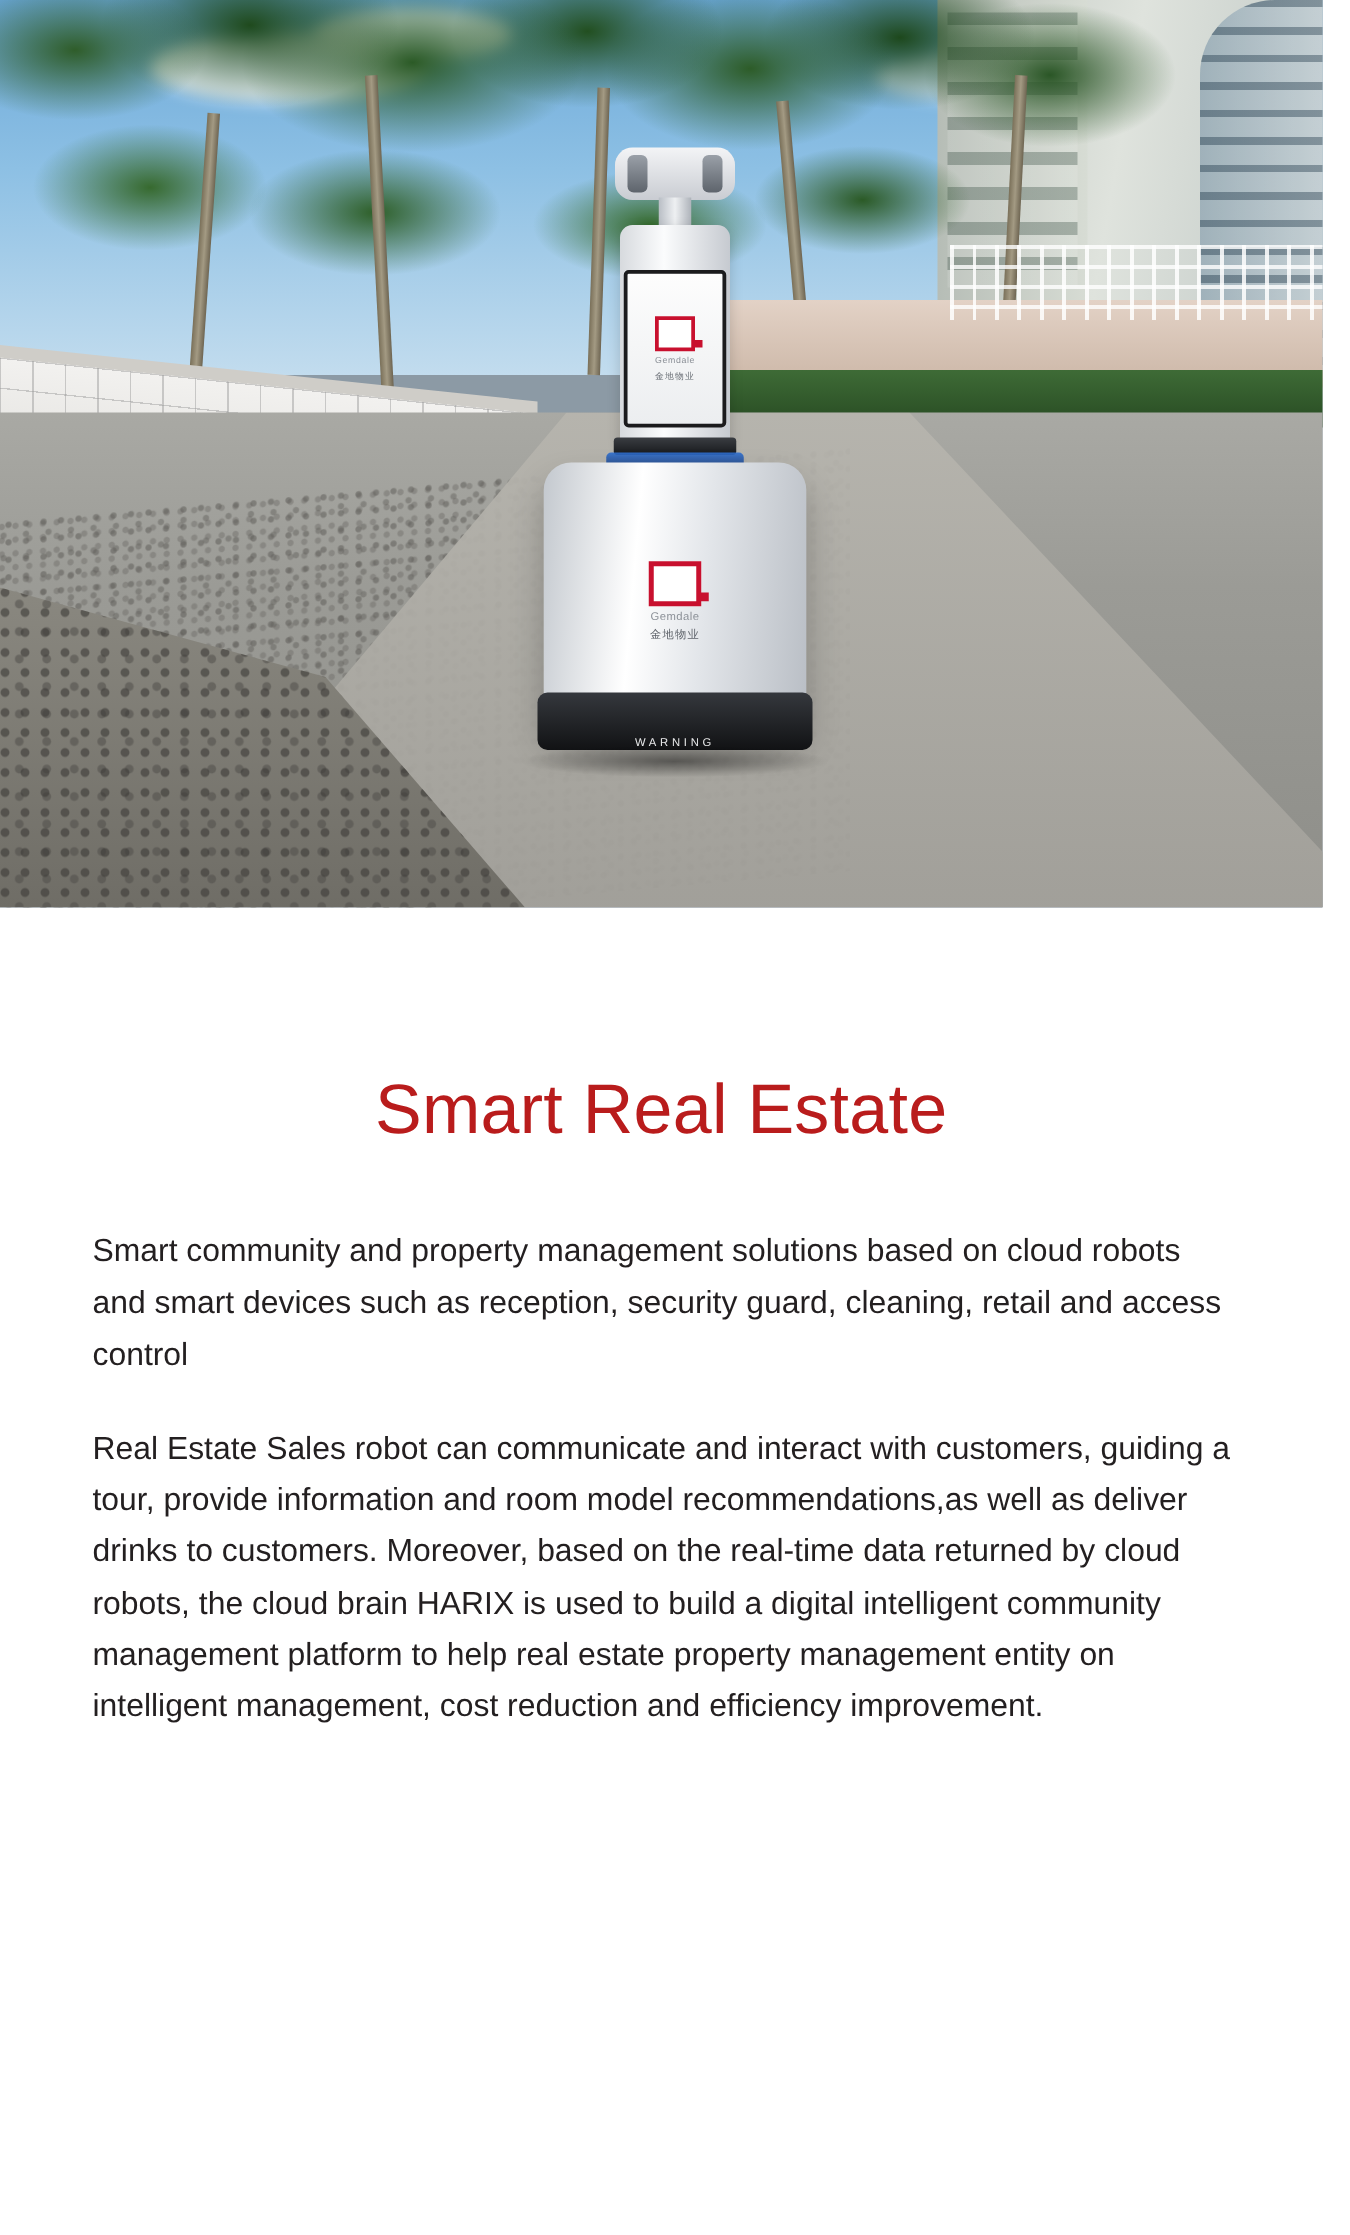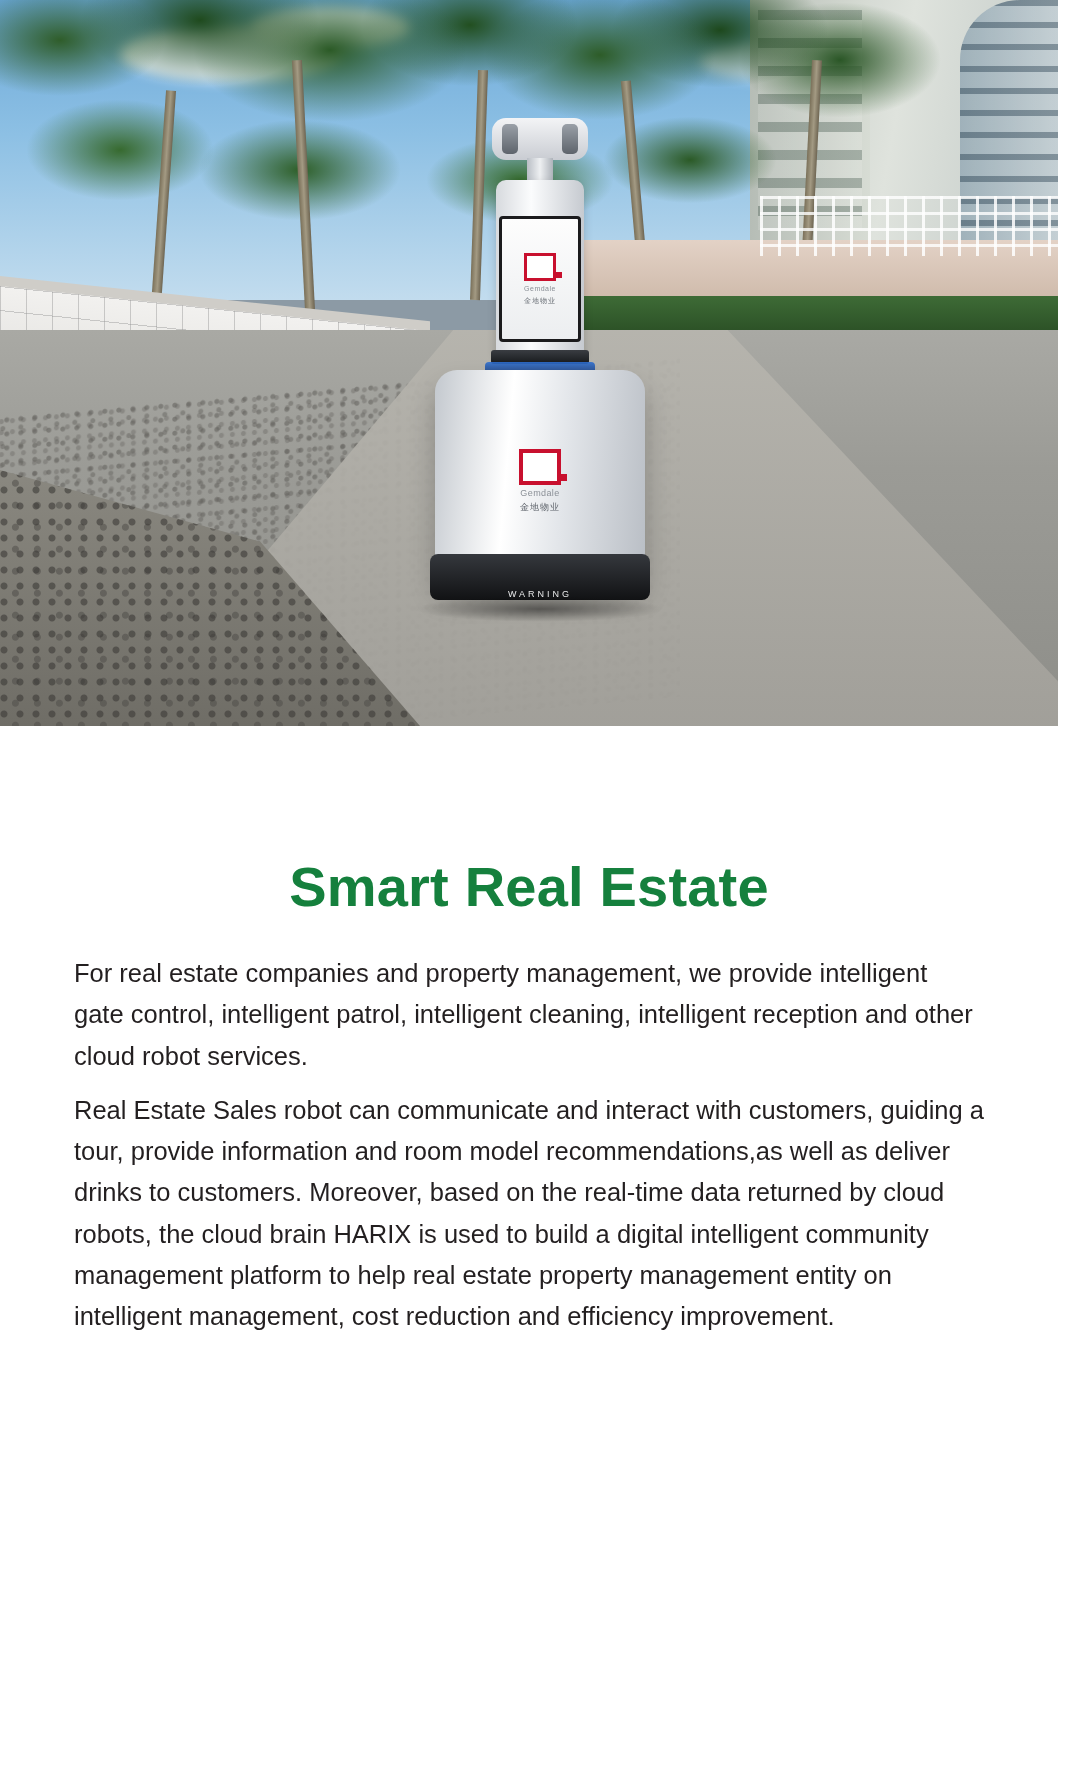--- a/index.html
+++ b/index.html
@@ -275,22 +275,22 @@
     background: radial-gradient(ellipse at center, rgba(0,0,0,.45), rgba(0,0,0,0) 70%);
   }
 
   
   .content {
     padding: 0 74px;
   }
   .title {
     text-align: center;
     font-size: 56px;
-    font-weight: 700;
-    color: #15803d;
+    font-weight: 400;
+    color: #b91c1c;
     margin: 128px 0 0 0;
     letter-spacing: .2px;
   }
   .lead {
     margin: 62px 0 0 0;
     font-size: 25.5px;
     line-height: 1.62;
     color: #231f20;
   }
   .body-para {
@@ -353,18 +353,18 @@
         <div class="rb-bumper"></div>
         <div class="rb-warn">WARNING</div>
         <div class="rb-shadow"></div>
       </div>
     </div>
   </div>
 
   <div class="content">
     <h1 class="title">Smart Real Estate</h1>
 
-
-    <p class="body-para">For real estate companies and property management, we provide intelligent gate control, intelligent patrol, intelligent cleaning, intelligent reception and other cloud robot services.</p>
+    <p class="lead">Smart community and property management solutions based on cloud robots and smart devices such as reception, security guard, cleaning, retail and access control</p>
+
     <p class="body-para">Real Estate Sales robot can communicate and interact with customers, guiding a tour, provide information and room model recommendations,as well as deliver drinks to customers. Moreover, based on the real-time data returned by cloud robots, the cloud brain HARIX is used to build a digital intelligent community management platform to help real estate property management entity on intelligent management, cost reduction and efficiency improvement.</p>
   </div>
 
 </div>
 
 </body></html>

